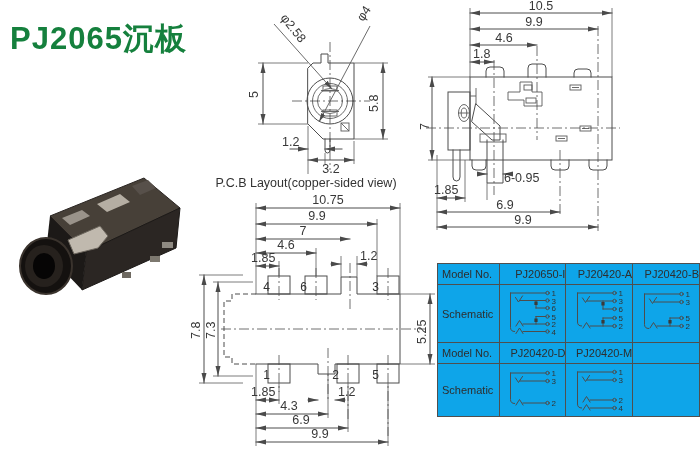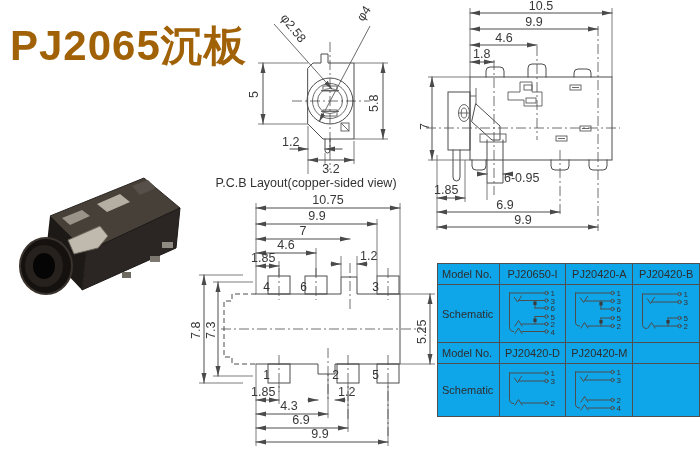--- a/index.html
+++ b/index.html
@@ -2,35 +2,35 @@
 <html><head>
 <meta charset="utf-8">
 <style>
   html,body{margin:0;padding:0;}
   body{
     width:700px;height:450px;background:#ffffff;position:relative;overflow:hidden;
     font-family:"Liberation Sans",sans-serif;
   }
   .abs{position:absolute;}
   #page-title{
-    left:10px;top:18px;font-size:42px;font-weight:bold;color:#a16207;letter-spacing:1px;
+    left:10px;top:18px;font-size:31px;font-weight:bold;color:#15803d;letter-spacing:1px;
   }
   svg text{font-family:"Liberation Sans",sans-serif;}
   .s  {stroke:#4d4d4d;fill:none;stroke-width:1;stroke-linecap:square;}
   .sv {stroke:#5a5a5a;fill:none;stroke-width:0.9;}
   .ext{stroke:#5c5c5c;fill:none;stroke-width:0.8;}
   .cl {stroke:#4d4d4d;fill:none;stroke-width:0.8;stroke-dasharray:10 3 2 3;}
   .hid{stroke:#4d4d4d;fill:none;stroke-width:1;stroke-dasharray:5 3;}
   text.d {font-size:12.5px;fill:#383838;}
   text.dm{font-size:12.5px;fill:#383838;text-anchor:middle;}
   text.pt{font-size:12.5px;fill:#333333;text-anchor:middle;}
   text.pn{font-size:8px;fill:#333333;}
   text.padnum{font-size:12px;fill:#333333;text-anchor:end;}
   .spec{position:absolute;left:437px;top:263px;border-collapse:collapse;background:#0ea5e9;}
-  .spec td{border:1px solid #4f4f4f;font-size:11px;color:#2e2e2e;text-align:center;padding:0;vertical-align:middle;}
+  .spec td{border:1px solid #4f4f4f;font-size:11px;color:#2e2e2e;text-align:right;padding:0;vertical-align:middle;}
   .spec td.lb{width:57px;text-align:left;padding-left:4px;}
   .spec td.mc{width:66px;}
 </style>
 </head>
 <body>
 
 <svg width="0" height="0" class="abs" aria-hidden="true">
   <defs>
     <marker id="ar" viewBox="0 0 12 8" refX="12" refY="4" markerWidth="10" markerHeight="7" orient="auto-start-reverse">
       <path d="M0,1 L12,4 L0,7 Z" fill="#4a4a4a"></path>

